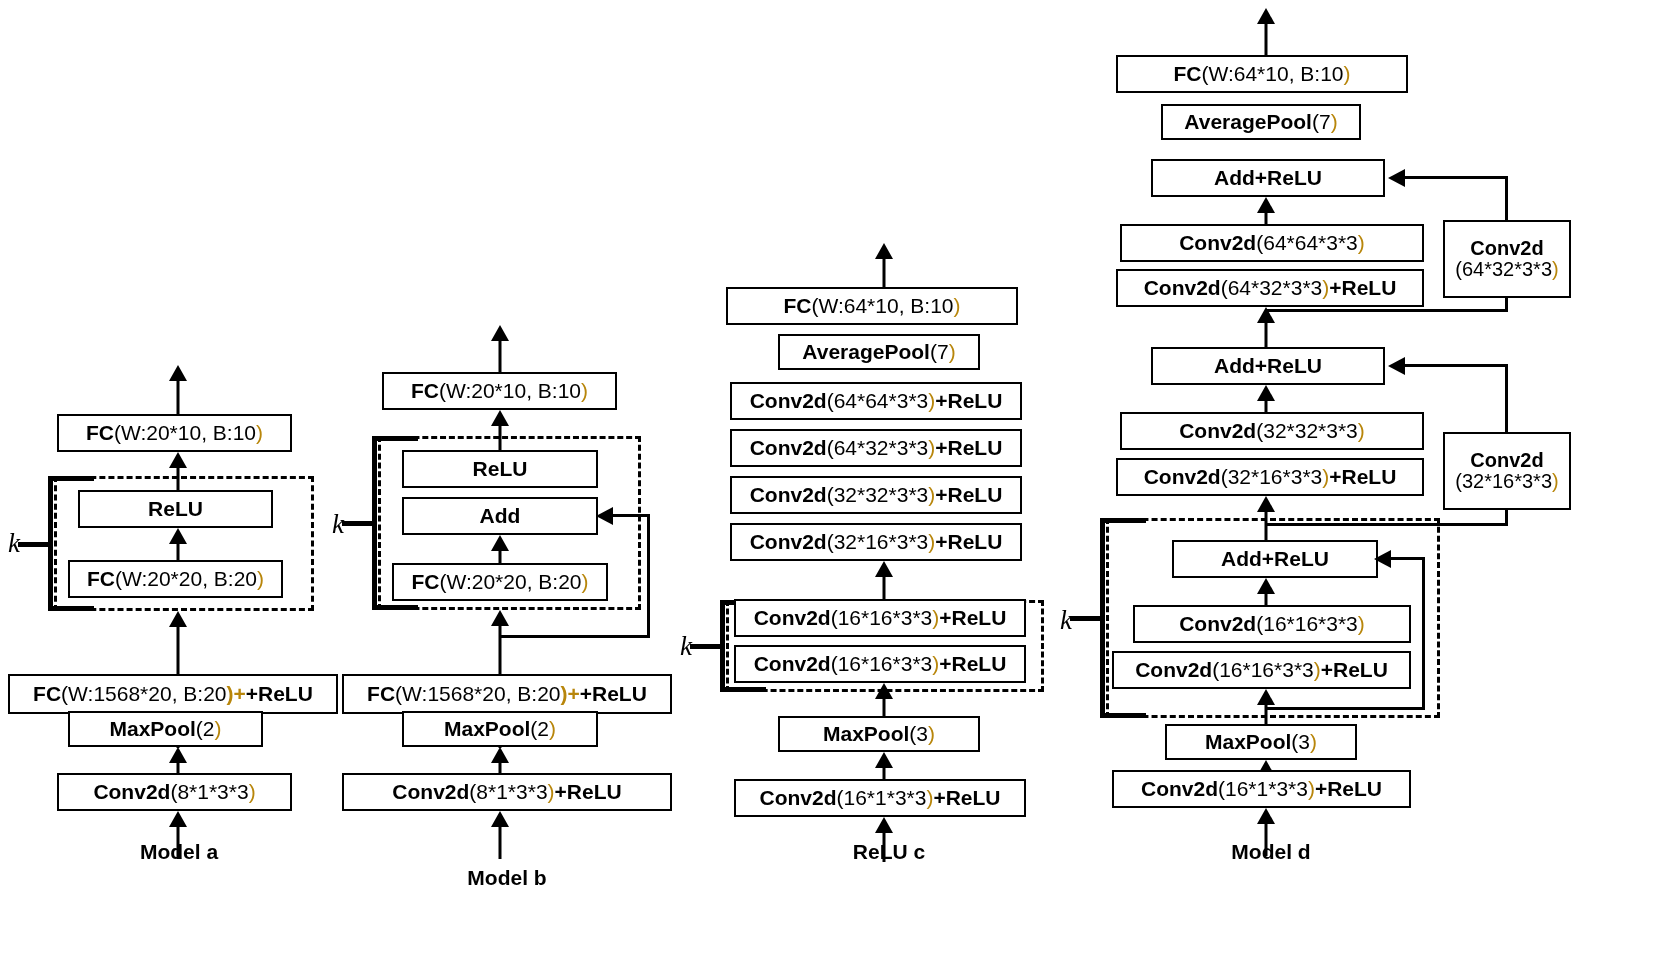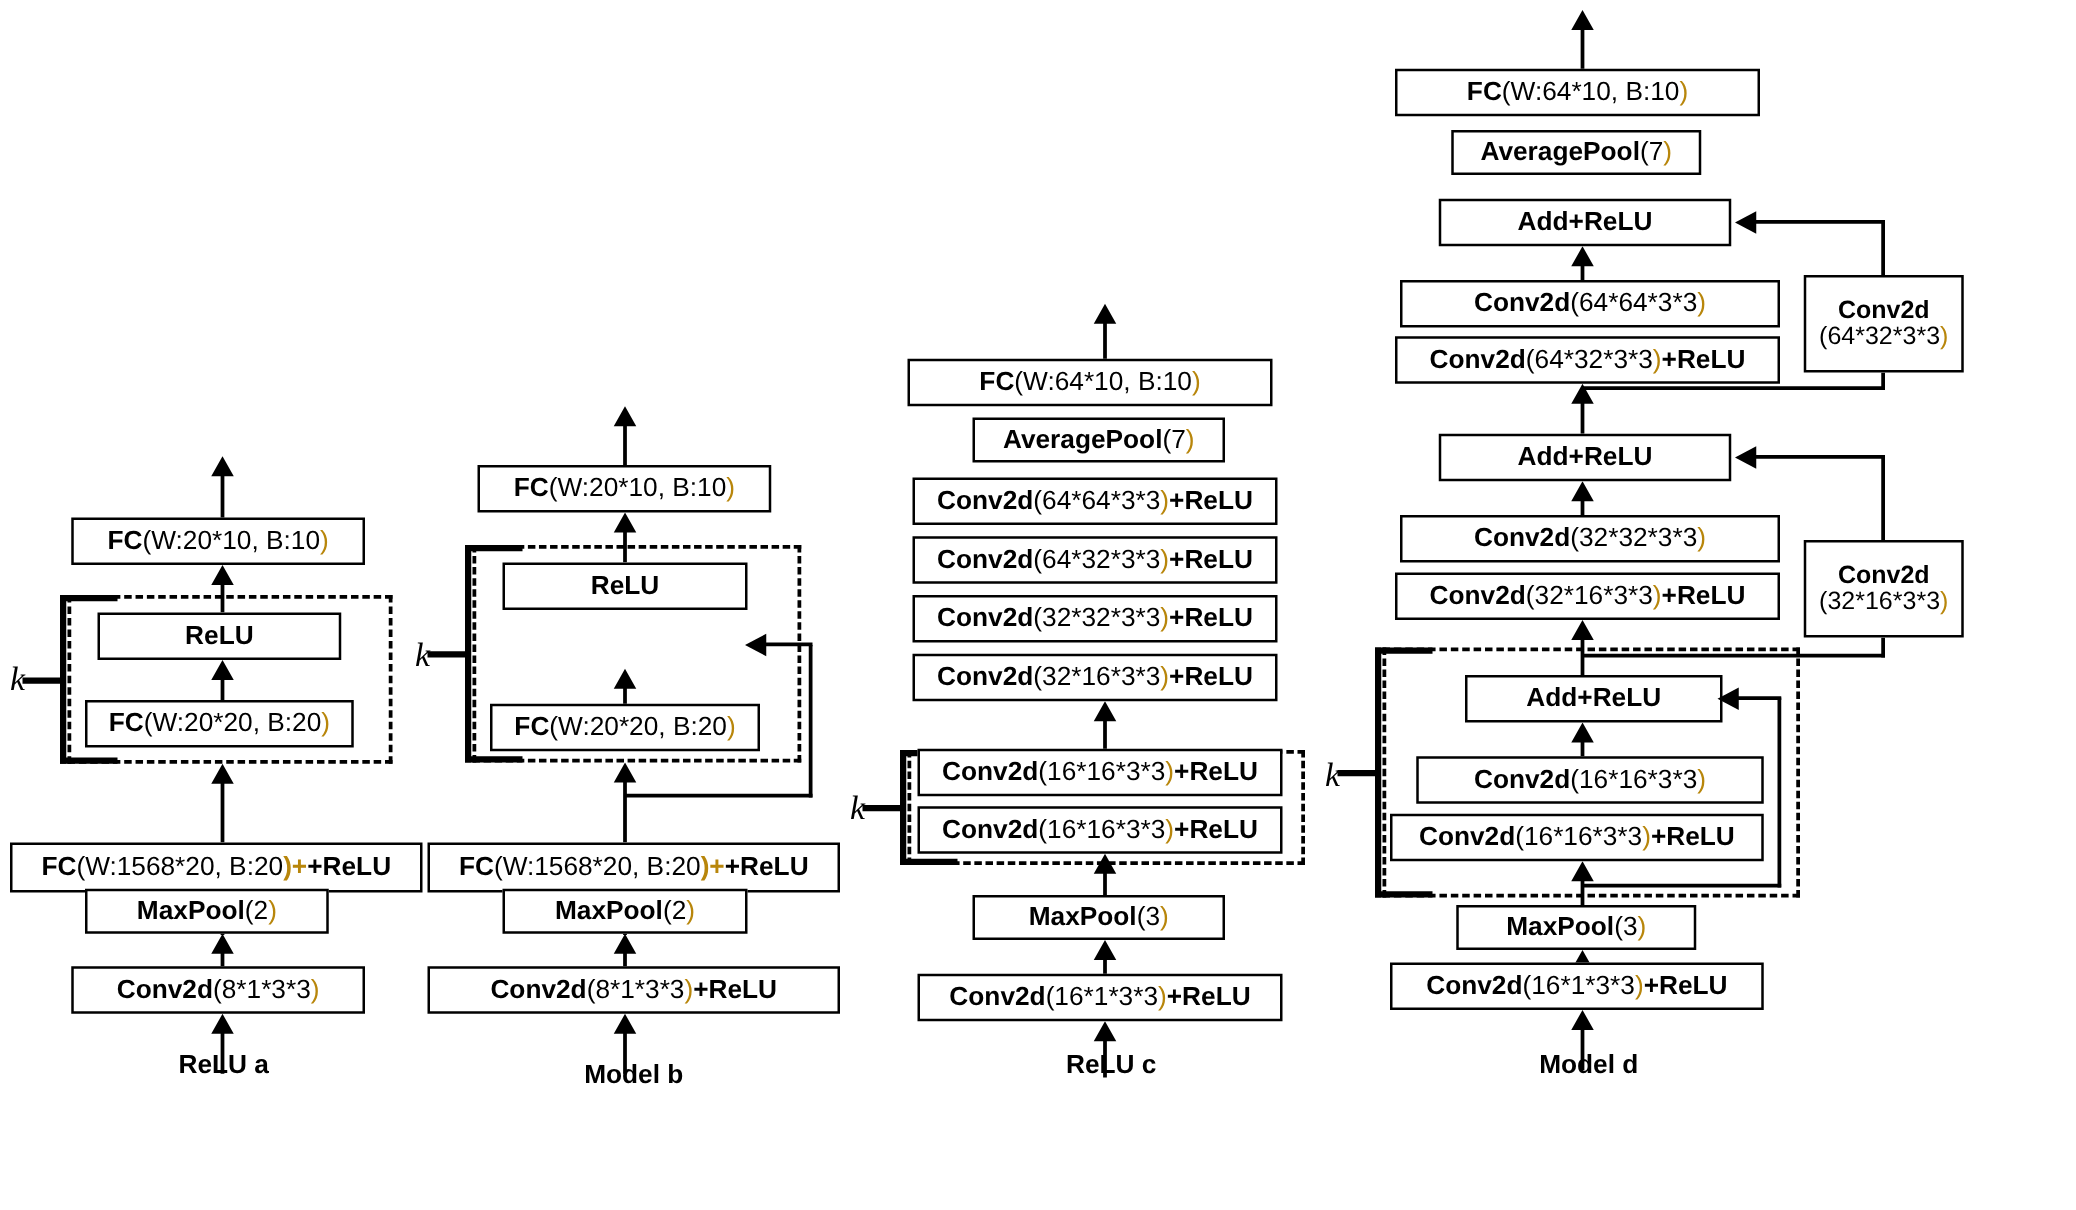--- a/index.html
+++ b/index.html
@@ -131,21 +131,21 @@
     <span class="b">Conv2d</span>
       <span class="n">(8*1*3*3</span>
       <span class="p">)</span>
   </div>
 
   <div class="arr" style="left:168px;top:811px;width:20px;height:48px;">
     <div class="head"></div>
       <div class="stem" style="top:14px;"></div>
   </div>
 
-  <div class="mlabel" style="left:104px;top:840px;width:150px;">ReLU a</div>
+  <div class="mlabel" style="left:104px;top:840px;width:150px;">Model a</div>
 
   <div class="dashbox" style="left:378px;top:436px;width:263px;height:174px;"></div>
 
   <div class="kbr" style="left:372px;top:436px;width:46px;height:174px;">
     <div class="vt"></div>
     <div class="tp" style="width:46px;"></div>
     <div class="bt" style="width:46px;"></div>
     <div class="tick" style="left:-30px;top:50%;margin-top:-2px;width:32px;"></div>
   </div>
   <span class="klabel" style="left:332px;top:509px;">k</span>
@@ -163,20 +163,23 @@
 
   <div class="arr" style="left:490px;top:410px;width:20px;height:40px;">
     <div class="head"></div>
       <div class="stem" style="top:14px;"></div>
   </div>
 
   <div class="box" style="left:402px;top:450px;width:196px;height:38px;font-size:21px;">
     <span class="b">ReLU</span>
   </div>
 
+  <div class="box" style="left:402px;top:497px;width:196px;height:38px;font-size:21px;">
+    <span class="b">Add</span>
+  </div>
 
   <div class="ln" style="left:647px;top:516px;width:3px;height:122px;"></div>
   <div class="ln" style="left:500px;top:635px;width:150px;height:3px;"></div>
   <div class="ln" style="left:612px;top:514px;width:38px;height:3px;"></div>
   <div class="lhead" style="left:596px;top:507px;"></div>
 
   <div class="arr" style="left:490px;top:535px;width:20px;height:33px;">
     <div class="head"></div>
       <div class="stem" style="top:14px;"></div>
   </div>
@@ -220,21 +223,21 @@
       <span class="n">(8*1*3*3</span>
       <span class="p">)</span>
       <span class="b">+ReLU</span>
   </div>
 
   <div class="arr" style="left:490px;top:811px;width:20px;height:48px;">
     <div class="head"></div>
       <div class="stem" style="top:14px;"></div>
   </div>
 
-  <div class="mlabel" style="left:432px;top:848px;width:150px;">Model b</div>
+  <div class="mlabel" style="left:432px;top:866px;width:150px;">Model b</div>
 
   <div class="dashbox" style="left:726px;top:600px;width:318px;height:92px;"></div>
 
   <div class="kbr" style="left:720px;top:600px;width:46px;height:92px;">
     <div class="vt"></div>
     <div class="tp" style="width:46px;"></div>
     <div class="bt" style="width:46px;"></div>
     <div class="tick" style="left:-30px;top:50%;margin-top:-2px;width:32px;"></div>
   </div>
   <span class="klabel" style="left:680px;top:631px;">k</span>

